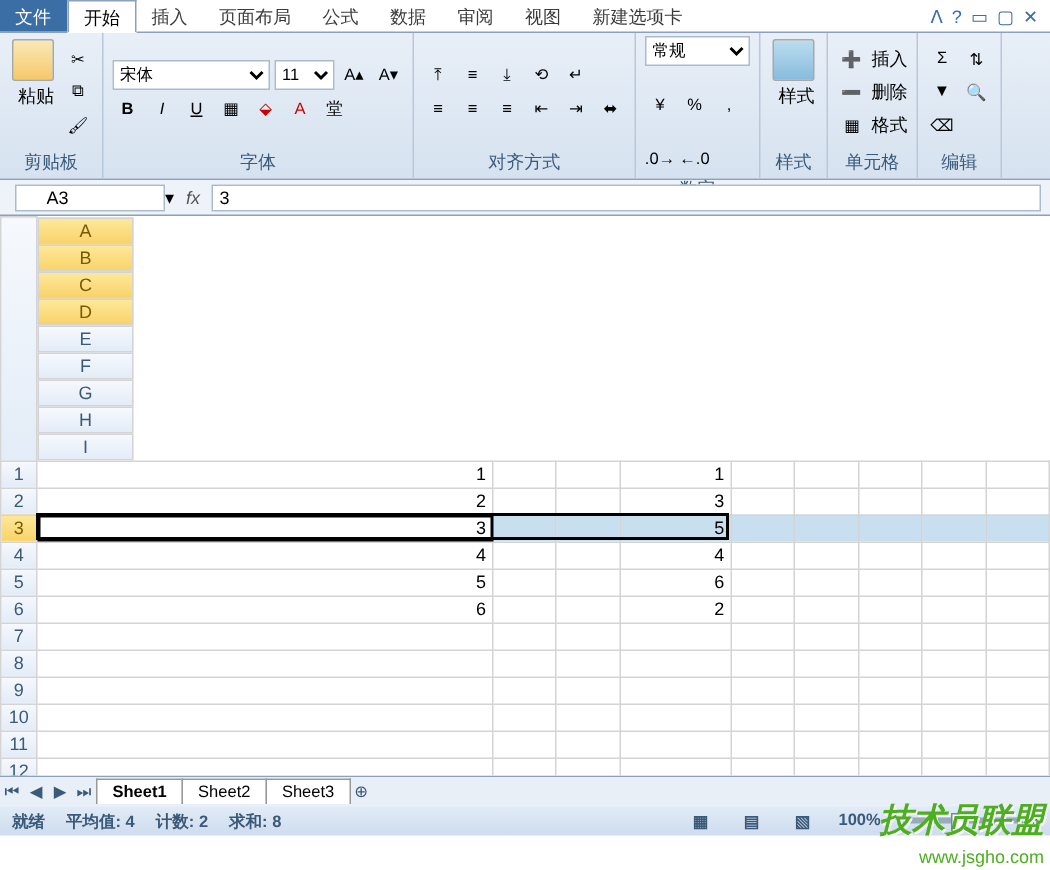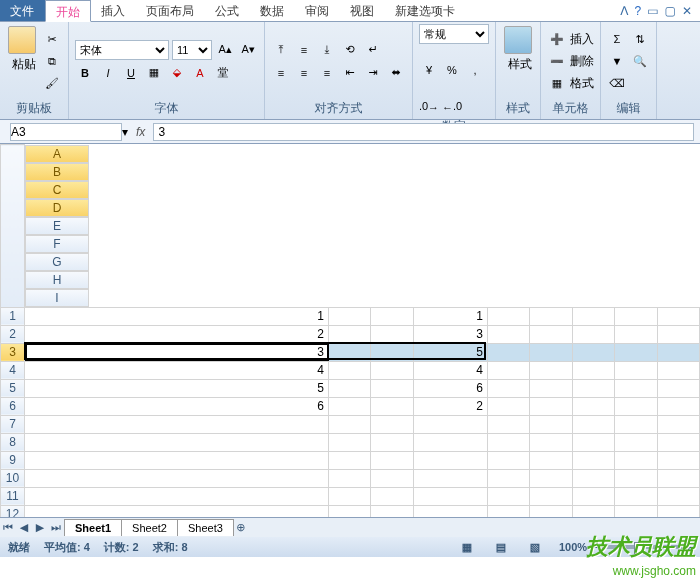--- a/index.html
+++ b/index.html
@@ -1,34 +1,34 @@
 <!DOCTYPE html>
 <html><head>
 <meta charset="utf-8">
 <style>
 * { box-sizing: border-box; margin: 0; padding: 0; font-family: "Microsoft YaHei", Arial, sans-serif; }
 body { width: 700px; height: 580px; background: #fff; overflow: hidden; font-size: 12px; position: relative; }
 .tabs { display: flex; height: 22px; background: #fff; border-bottom: 1px solid #8ba0bc; }
 .tab { padding: 3px 10px; color: #3b3b3b; cursor: pointer; border-right: 1px solid transparent; }
 .tab.file { background: #3b6ea5; color: #fff; }
-.tab.active { background: #fff; border: 1px solid #8ba0bc; border-bottom: 1px solid #fff; color: #ec4899; margin-bottom: -1px; }
+.tab.active { background: #fff; border: 1px solid #8ba0bc; border-bottom: 1px solid #fff; color: #000000; margin-bottom: -1px; }
 .tab-right { margin-left: auto; display: flex; align-items: center; gap: 6px; padding-right: 8px; color: #3b6ea5; }
 .ribbon { height: 98px; background: linear-gradient(#e8eff7, #d6e2f0); border-bottom: 1px solid #8ba0bc; display: flex; }
 .group { border-right: 1px solid #b8c8dc; padding: 2px 6px 0 6px; display: flex; flex-direction: column; }
 .group-body { flex: 1; display: flex; gap: 4px; }
 .group-label { text-align: center; font-size: 12px; color: #3b5a7a; padding: 2px 0; }
 .big-btn { display: flex; flex-direction: column; align-items: flex-end; gap: 2px; padding: 2px; cursor: pointer; }
 .ico { width: 18px; height: 18px; display: inline-block; background: #fff; border: 1px solid #a8a8a8; border-radius: 2px; }
 .ico-lg { width: 28px; height: 28px; }
 .col { display: flex; flex-direction: column; gap: 2px; justify-content: center; }
 .row { display: flex; gap: 3px; align-items: center; }
 select.rib { border: 1px solid #abc; background: #fff; font-size: 11px; height: 20px; }
 .btn-sm { width: 20px; height: 20px; border: 1px solid transparent; background: transparent; cursor: pointer; display: flex; align-items: center; justify-content: center; font-size: 11px; }
 .namebox-row { height: 24px; display: flex; align-items: center; border-bottom: 1px solid #8ba0bc; background: #eef3fa; }
-.namebox { width: 112px; margin-left: 10px; border: 1px solid #abc; background: #fff; padding: 1px 0; font-size: 12px; }
+.namebox { width: 100px; margin-left: 10px; border: 1px solid #abc; background: #fff; padding: 1px 20px; font-size: 12px; }
 .fx { margin: 0 8px; font-style: italic; color: #555; }
 .formula { flex: 1; border: 1px solid #abc; background: #fff; padding: 1px 4px; margin-right: 6px; height: 18px; font-size: 12px; }
 .grid-wrap { position: relative; height: 373px; overflow: hidden; }
 table.grid { border-collapse: collapse; width: 100%; }
 .grid th, .grid td { border: 1px solid #d4d4d4; height: 18px; font-size: 12px; text-align: right; padding: 0 4px; background: #fff; }
 .grid th { background: linear-gradient(#f6f9fd,#e3ecf7); color: #3b5a7a; text-align: center; font-weight: normal; }
 .grid th.rowh { width: 24px; }
 .grid th.col { width: 64px; }
 .grid th.sel { background: linear-gradient(#fde89a,#f9d36a); color: #7a5a00; }
 .grid th.rowh.sel { background: linear-gradient(#fde89a,#f9d36a); }
@@ -81,21 +81,21 @@
         <span class="btn-sm">⧉</span>
         <span class="btn-sm">🖌</span>
       </div>
     </div>
     <div class="group-label">剪贴板</div>
   </div>
 
   <div class="group">
     <div class="group-body col" style="gap:3px">
       <div class="row">
-        <select class="rib" style="width:94px"><option>宋体</option></select>
+        <select class="rib" style="width:105px"><option>宋体</option></select>
         <select class="rib" style="width:40px"><option>11</option></select>
         <span class="btn-sm">A▴</span>
         <span class="btn-sm">A▾</span>
       </div>
       <div class="row">
         <span class="btn-sm">
             <b>B</b>
           </span>
         <span class="btn-sm">
             <i>I</i>

